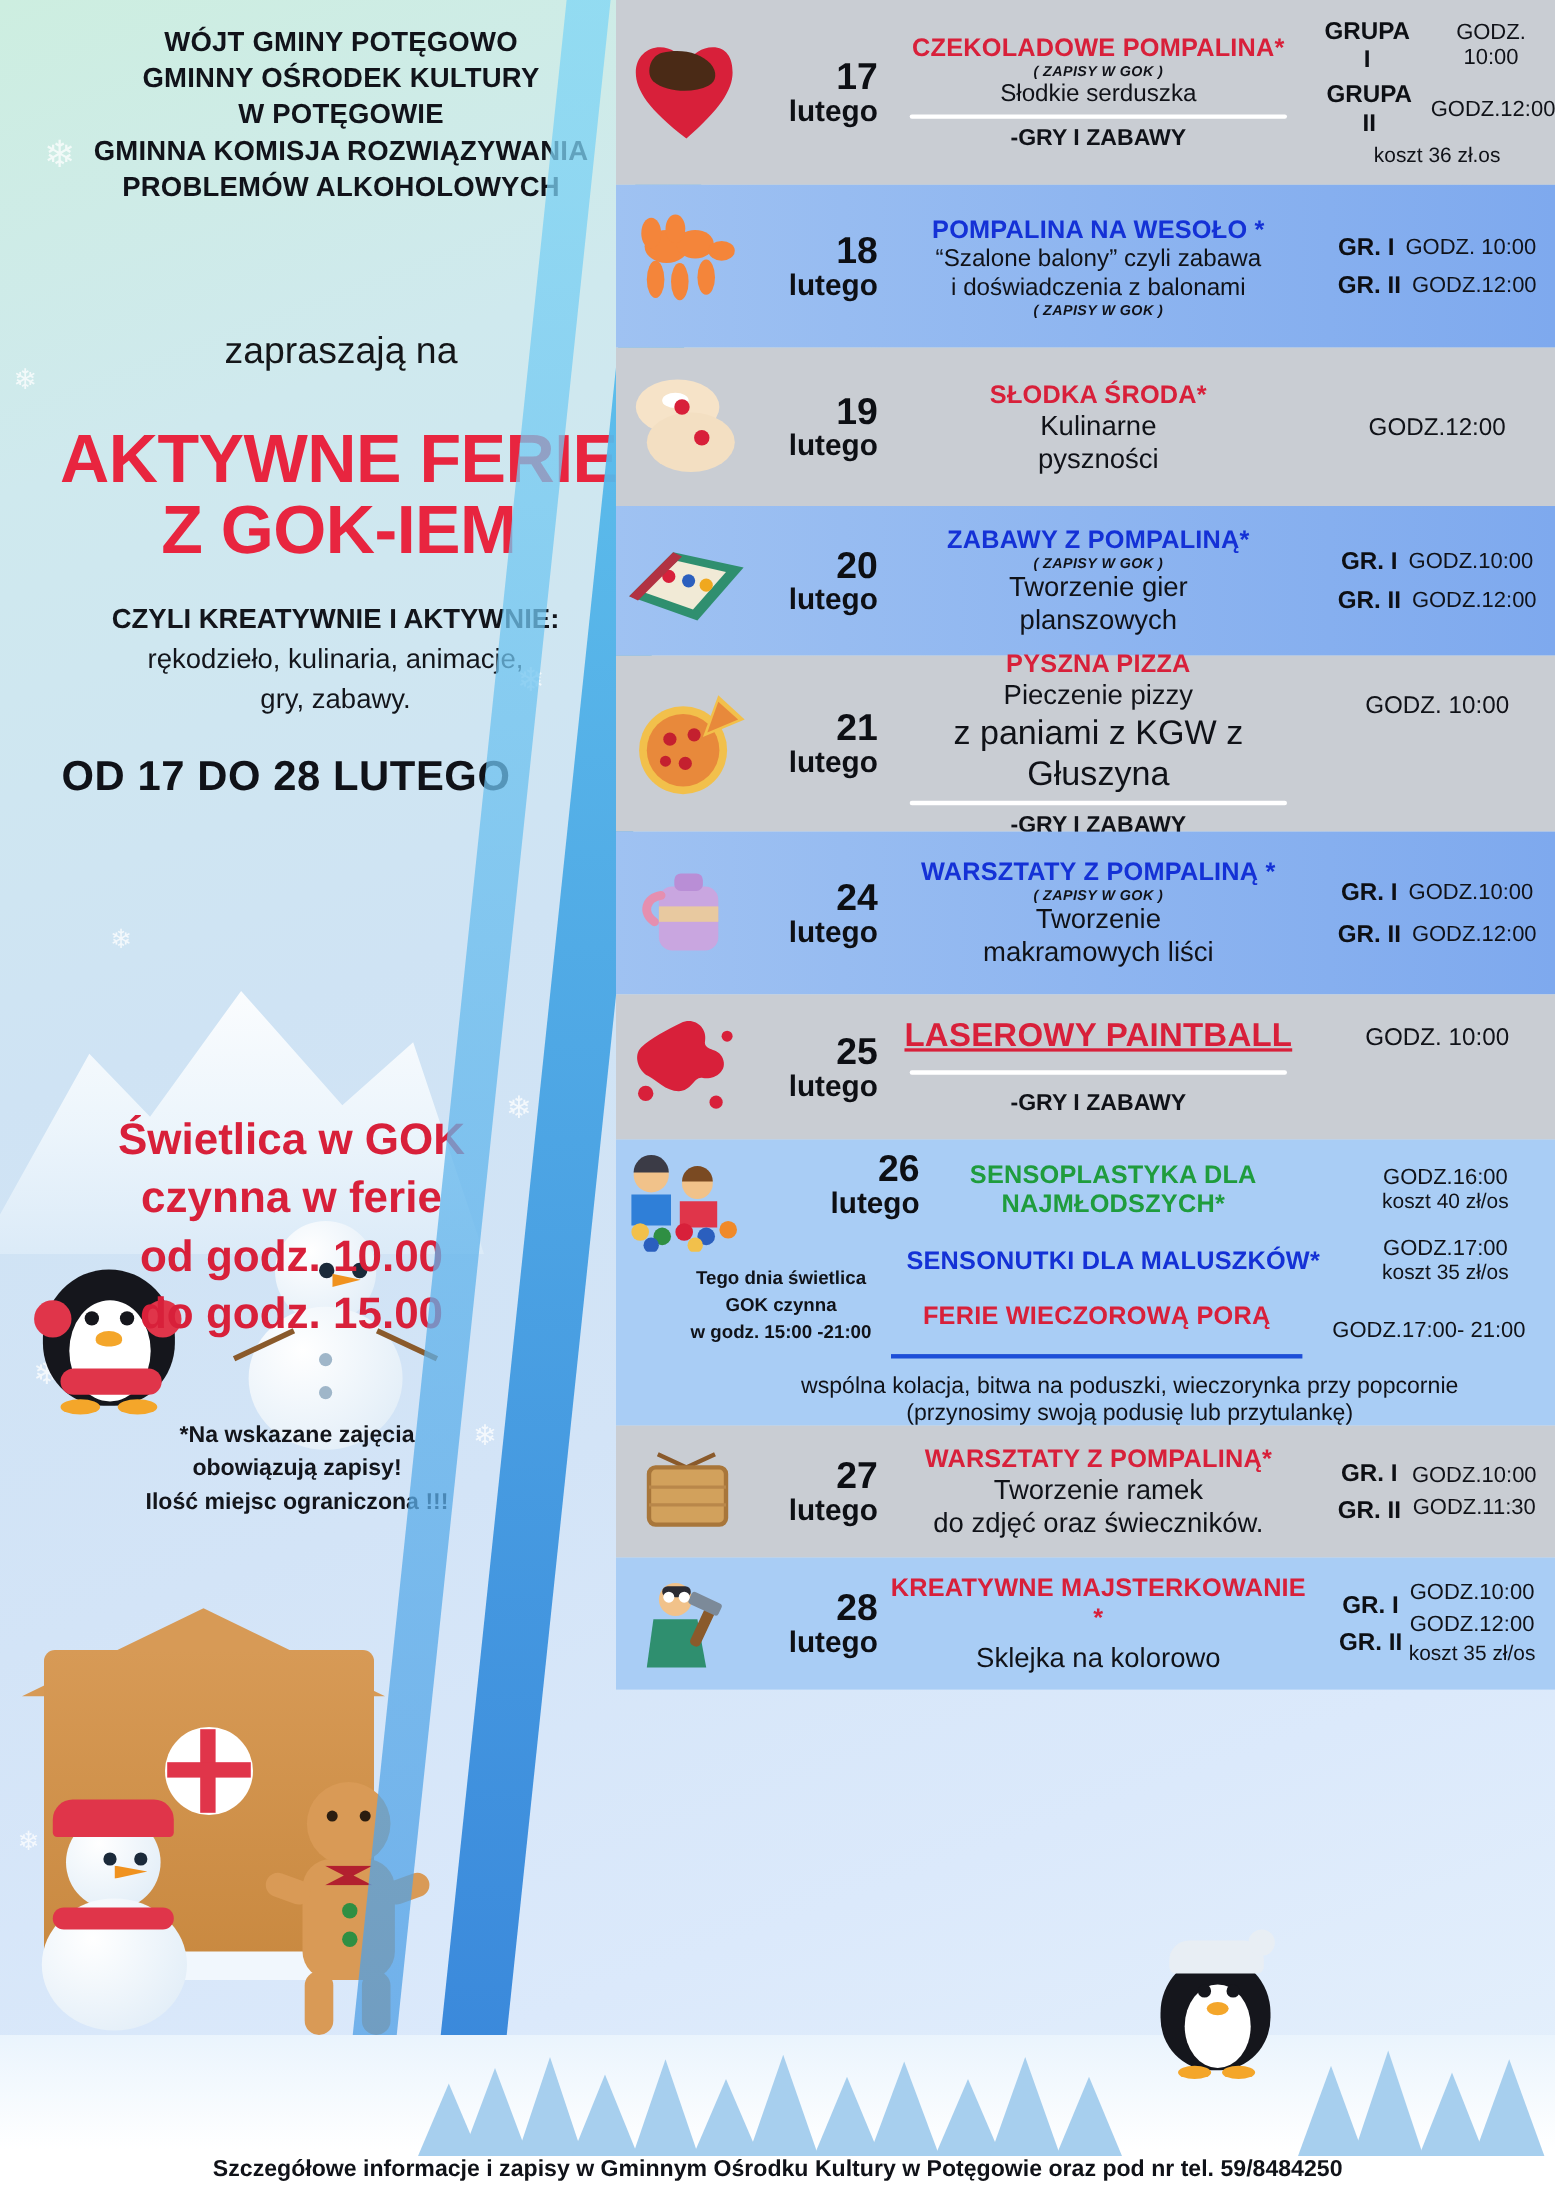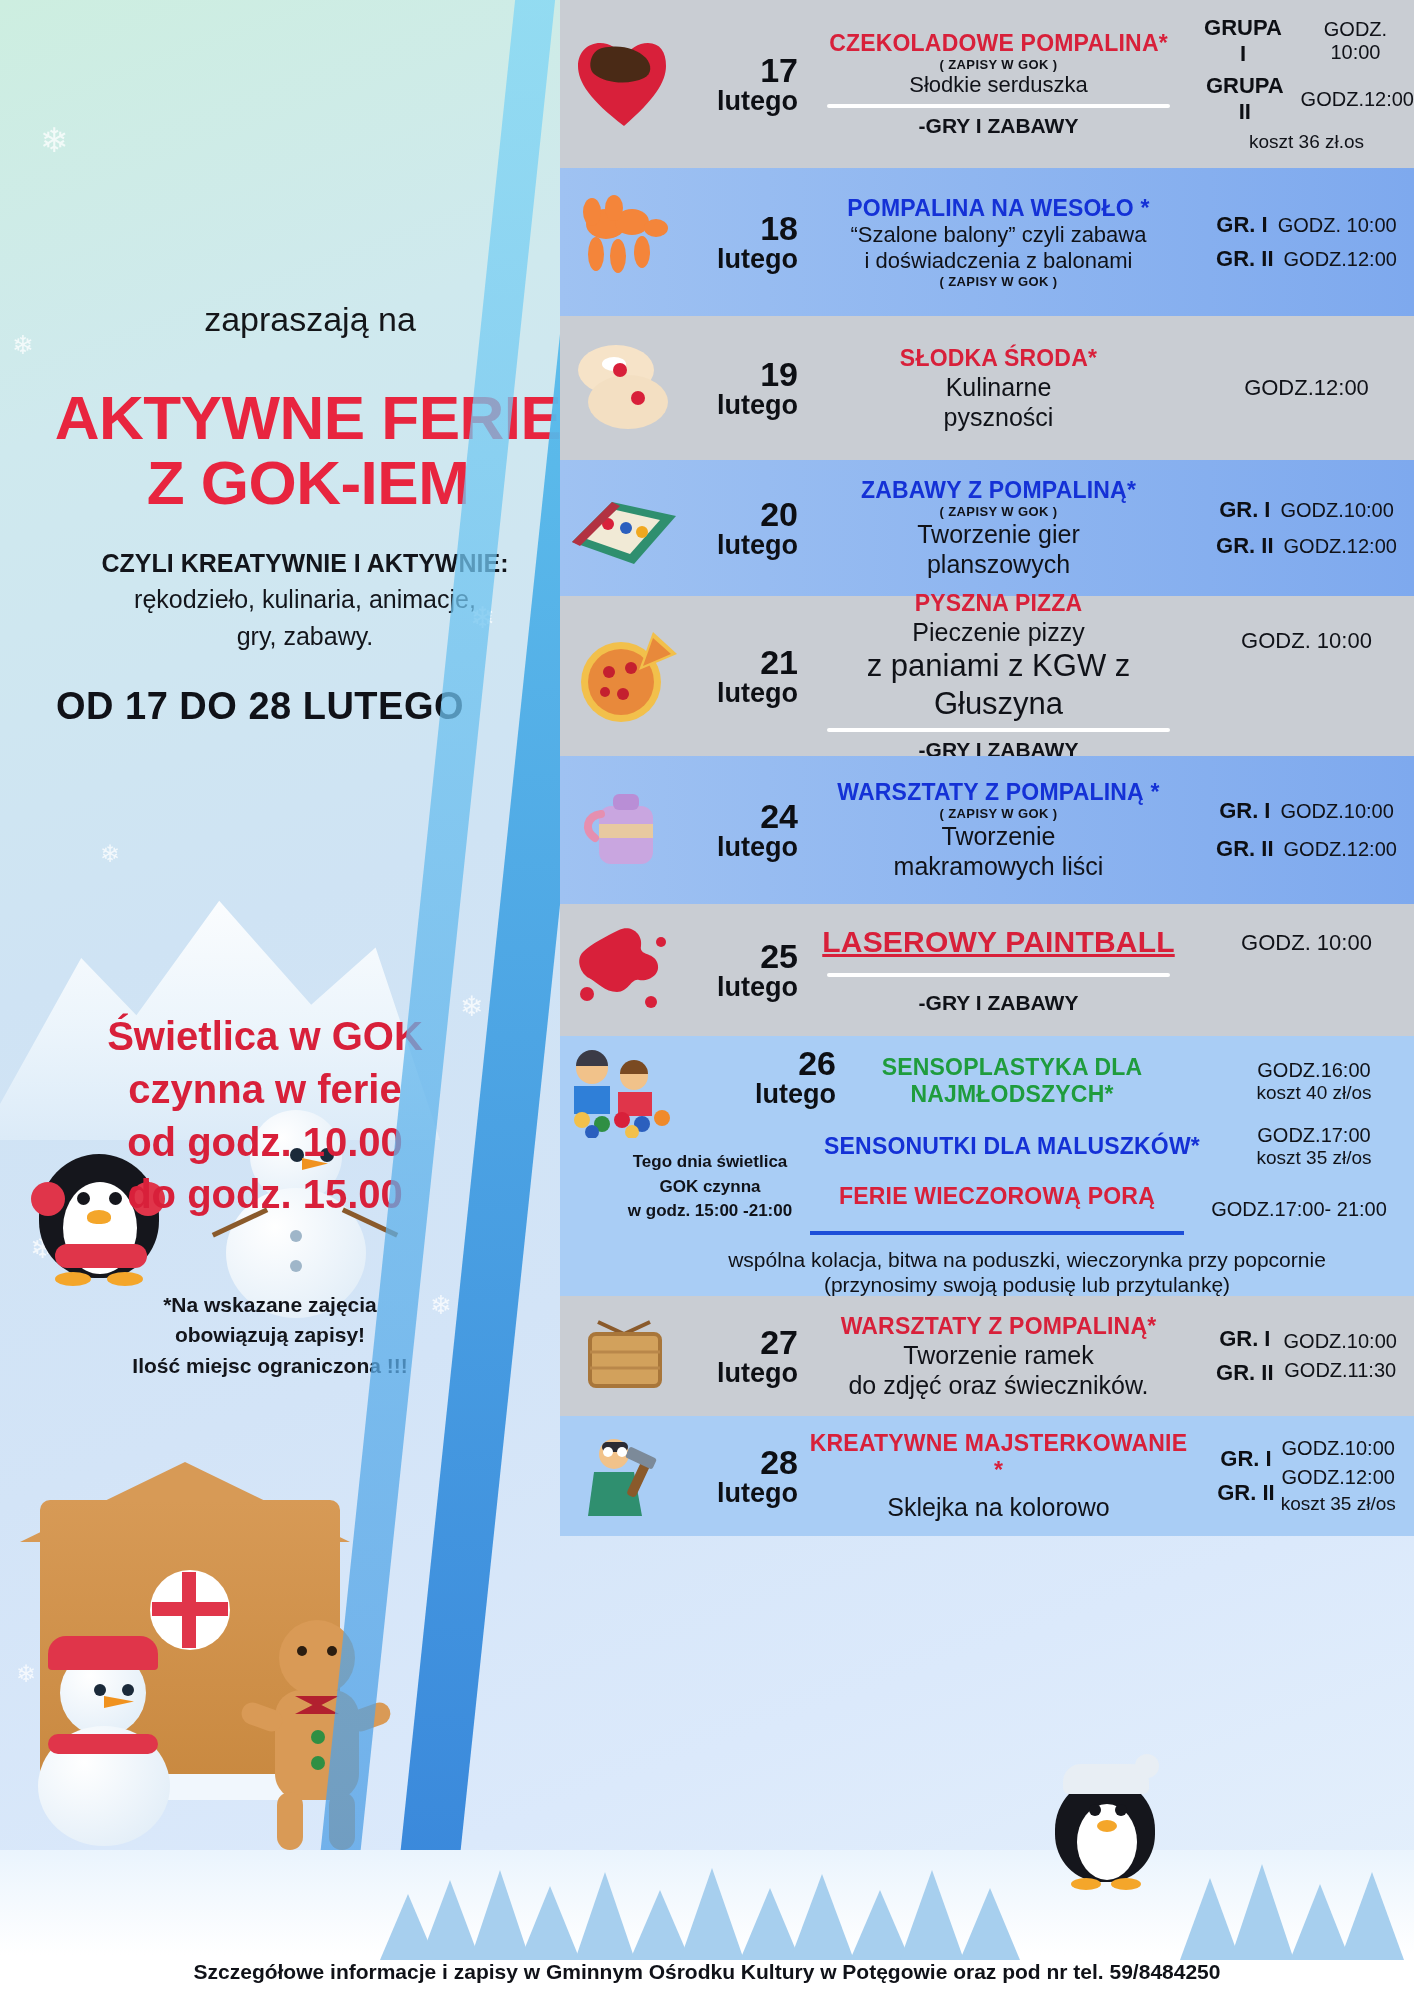--- a/index.html
+++ b/index.html
@@ -105,38 +105,45 @@
   .date-cell{width:110px;flex:0 0 110px;text-align:right;color:#0d0f14;}
   .date-num{font-weight:bold;font-size:34px;line-height:1;}
   .date-mon{font-weight:bold;font-size:27px;line-height:1.05;}
   .mid-cell{flex:1;padding:0 6px;text-align:center;}
   .time-cell{width:215px;flex:0 0 215px;text-align:center;}
   .ev-title{font-weight:bold;font-size:23px;letter-spacing:0.2px;}
   .ev-title.red{color:#d8203a;}
   .ev-title.blue{color:#1431d6;}
   .ev-title.green{color:#1f9c3d;}
   .ev-sub{font-size:22px;color:#101218;line-height:1.2;}
-  .ev-small{font-weight:bold;font-size:13px;color:#101218;letter-spacing:.4px;}
+  .ev-small{font-weight:bold;font-size:13px;color:#101218;letter-spacing:.4px;font-style:italic;}
   .grp{font-weight:bold;font-size:22px;color:#0d0f14;}
   .hr-line{height:4px;background:#fff;margin:6px auto;width:88%;border-radius:2px;}
   .games{font-weight:bold;font-size:21px;color:#101218;text-align:center;}
   .gline{display:flex;align-items:center;justify-content:center;gap:10px;}
   .cost{font-size:19px;color:#101218;}
   .tsmall{font-size:20px;color:#101218;}
   .footer{
     position:absolute;left:0;bottom:16px;width:1414px;text-align:center;
     font-weight:bold;font-size:21px;color:#101218;
   }
   .note26{font-weight:bold;font-size:17px;line-height:1.45;text-align:center;color:#101218;}
 </style>
 </head>
 <body>
 
 <div class="left">
 
+  <div class="org">
+    <div>WÓJT GMINY POTĘGOWO</div>
+    <div>GMINNY OŚRODEK KULTURY</div>
+    <div>W POTĘGOWIE</div>
+    <div>GMINNA KOMISJA ROZWIĄZYWANIA</div>
+    <div>PROBLEMÓW ALKOHOLOWYCH</div>
+  </div>
 
   <div class="invite">zapraszają na</div>
 
   <div class="title">
     <div>AKTYWNE FERIE</div>
     <div>Z GOK-IEM</div>
   </div>
 
   <div class="subtitle">
     <div class="cap">CZYLI KREATYWNIE I AKTYWNIE:</div>

